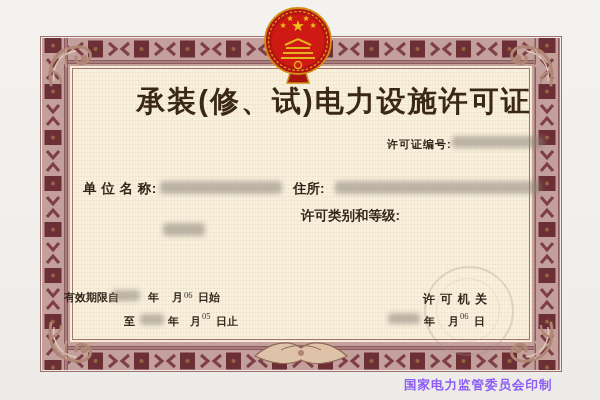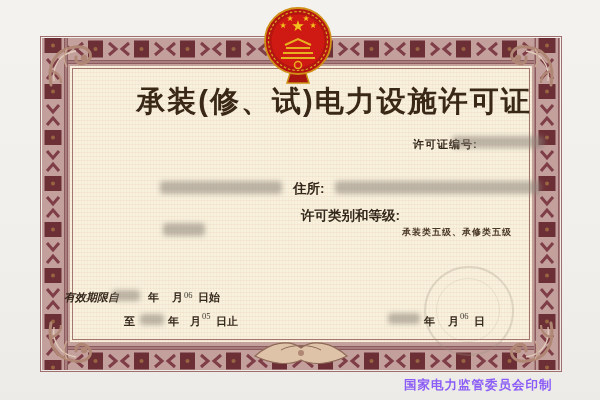--- a/index.html
+++ b/index.html
@@ -115,49 +115,50 @@
     <text x="52" y="24" text-anchor="middle" font-size="8" fill="#f2c11d" font-family="DejaVu Sans, sans-serif">★</text>
     <path d="M24 41 L37 35 L50 41" fill="none" stroke="#e8b01f" stroke-width="2"></path>
     <rect x="25" y="43" width="24" height="2" fill="#e8b01f"></rect>
     <rect x="22" y="48" width="30" height="2" fill="#e8b01f"></rect>
     <rect x="20" y="53" width="34" height="2" fill="#e8b01f"></rect>
     <circle cx="37" cy="61" r="3.5" fill="none" stroke="#e8b01f" stroke-width="1.5"></circle>
   </svg>
 
   <div class="title">承装(修、试)电力设施许可证</div>
 
-  <span class="lbl fs11" style="left:387px;top:137px;letter-spacing:1px;margin-left:26px;">许可证编号:</span>
+  <span class="lbl fs11" style="left:387px;top:137px;letter-spacing:1px;">许可证编号:</span>
   <div class="redact" style="left:452px;top:136px;width:92px;height:12px;"></div>
 
+  <span class="lbl fs13" style="left:83px;top:180px;letter-spacing:.5px;">单 位 名 称:</span>
   <div class="redact" style="left:160px;top:181px;width:122px;height:13px;"></div>
   <span class="lbl fs13" style="left:293px;top:180px;text-align:right;">住所:</span>
   <div class="redact" style="left:335px;top:181px;width:206px;height:13px;"></div>
 
   <div class="redact" style="left:163px;top:223px;width:42px;height:13px;"></div>
   <span class="lbl fs13" style="left:301px;top:207px;">许可类别和等级:</span>
-  <span class="small-val" style="left:402px;top:226px;">承装类五级、承修类五级</span>
 
-  <span class="lbl fs11" style="left:64px;top:290px;font-style:italic;">有效期限自</span>
+  <span class="lbl fs11" style="left:64px;top:290px;">有效期限自</span>
   <div class="redact" style="left:112px;top:290px;width:28px;height:11px;"></div>
   <span class="lbl fs11" style="left:148px;top:290px;">年</span>
   <span class="lbl fs11" style="left:172px;top:290px;">月</span>
   <span class="daynum" style="left:184px;top:290px;">06</span>
   <span class="lbl fs11" style="left:198px;top:290px;">日始</span>
 
   <span class="lbl fs11" style="left:124px;top:314px;">至</span>
   <div class="redact" style="left:140px;top:314px;width:24px;height:11px;"></div>
   <span class="lbl fs11" style="left:168px;top:314px;">年</span>
   <span class="lbl fs11" style="left:190px;top:314px;">月</span>
   <span class="daynum" style="left:202px;top:311px;text-align:right;">05</span>
   <span class="lbl fs11" style="left:216px;top:314px;">日止</span>
 
   <div class="seal">
     <div class="seal-inner"></div>
   </div>
 
+  <span class="lbl fs12" style="left:423px;top:291px;letter-spacing:1px;">许 可 机 关</span>
   <div class="redact" style="left:388px;top:313px;width:32px;height:11px;"></div>
   <span class="lbl fs11" style="left:424px;top:314px;">年</span>
   <span class="lbl fs11" style="left:448px;top:314px;">月</span>
   <span class="daynum" style="left:460px;top:311px;">06</span>
   <span class="lbl fs11" style="left:474px;top:314px;">日</span>
 
   <div class="footer">国家电力监管委员会印制</div>
 
 </div>
 

